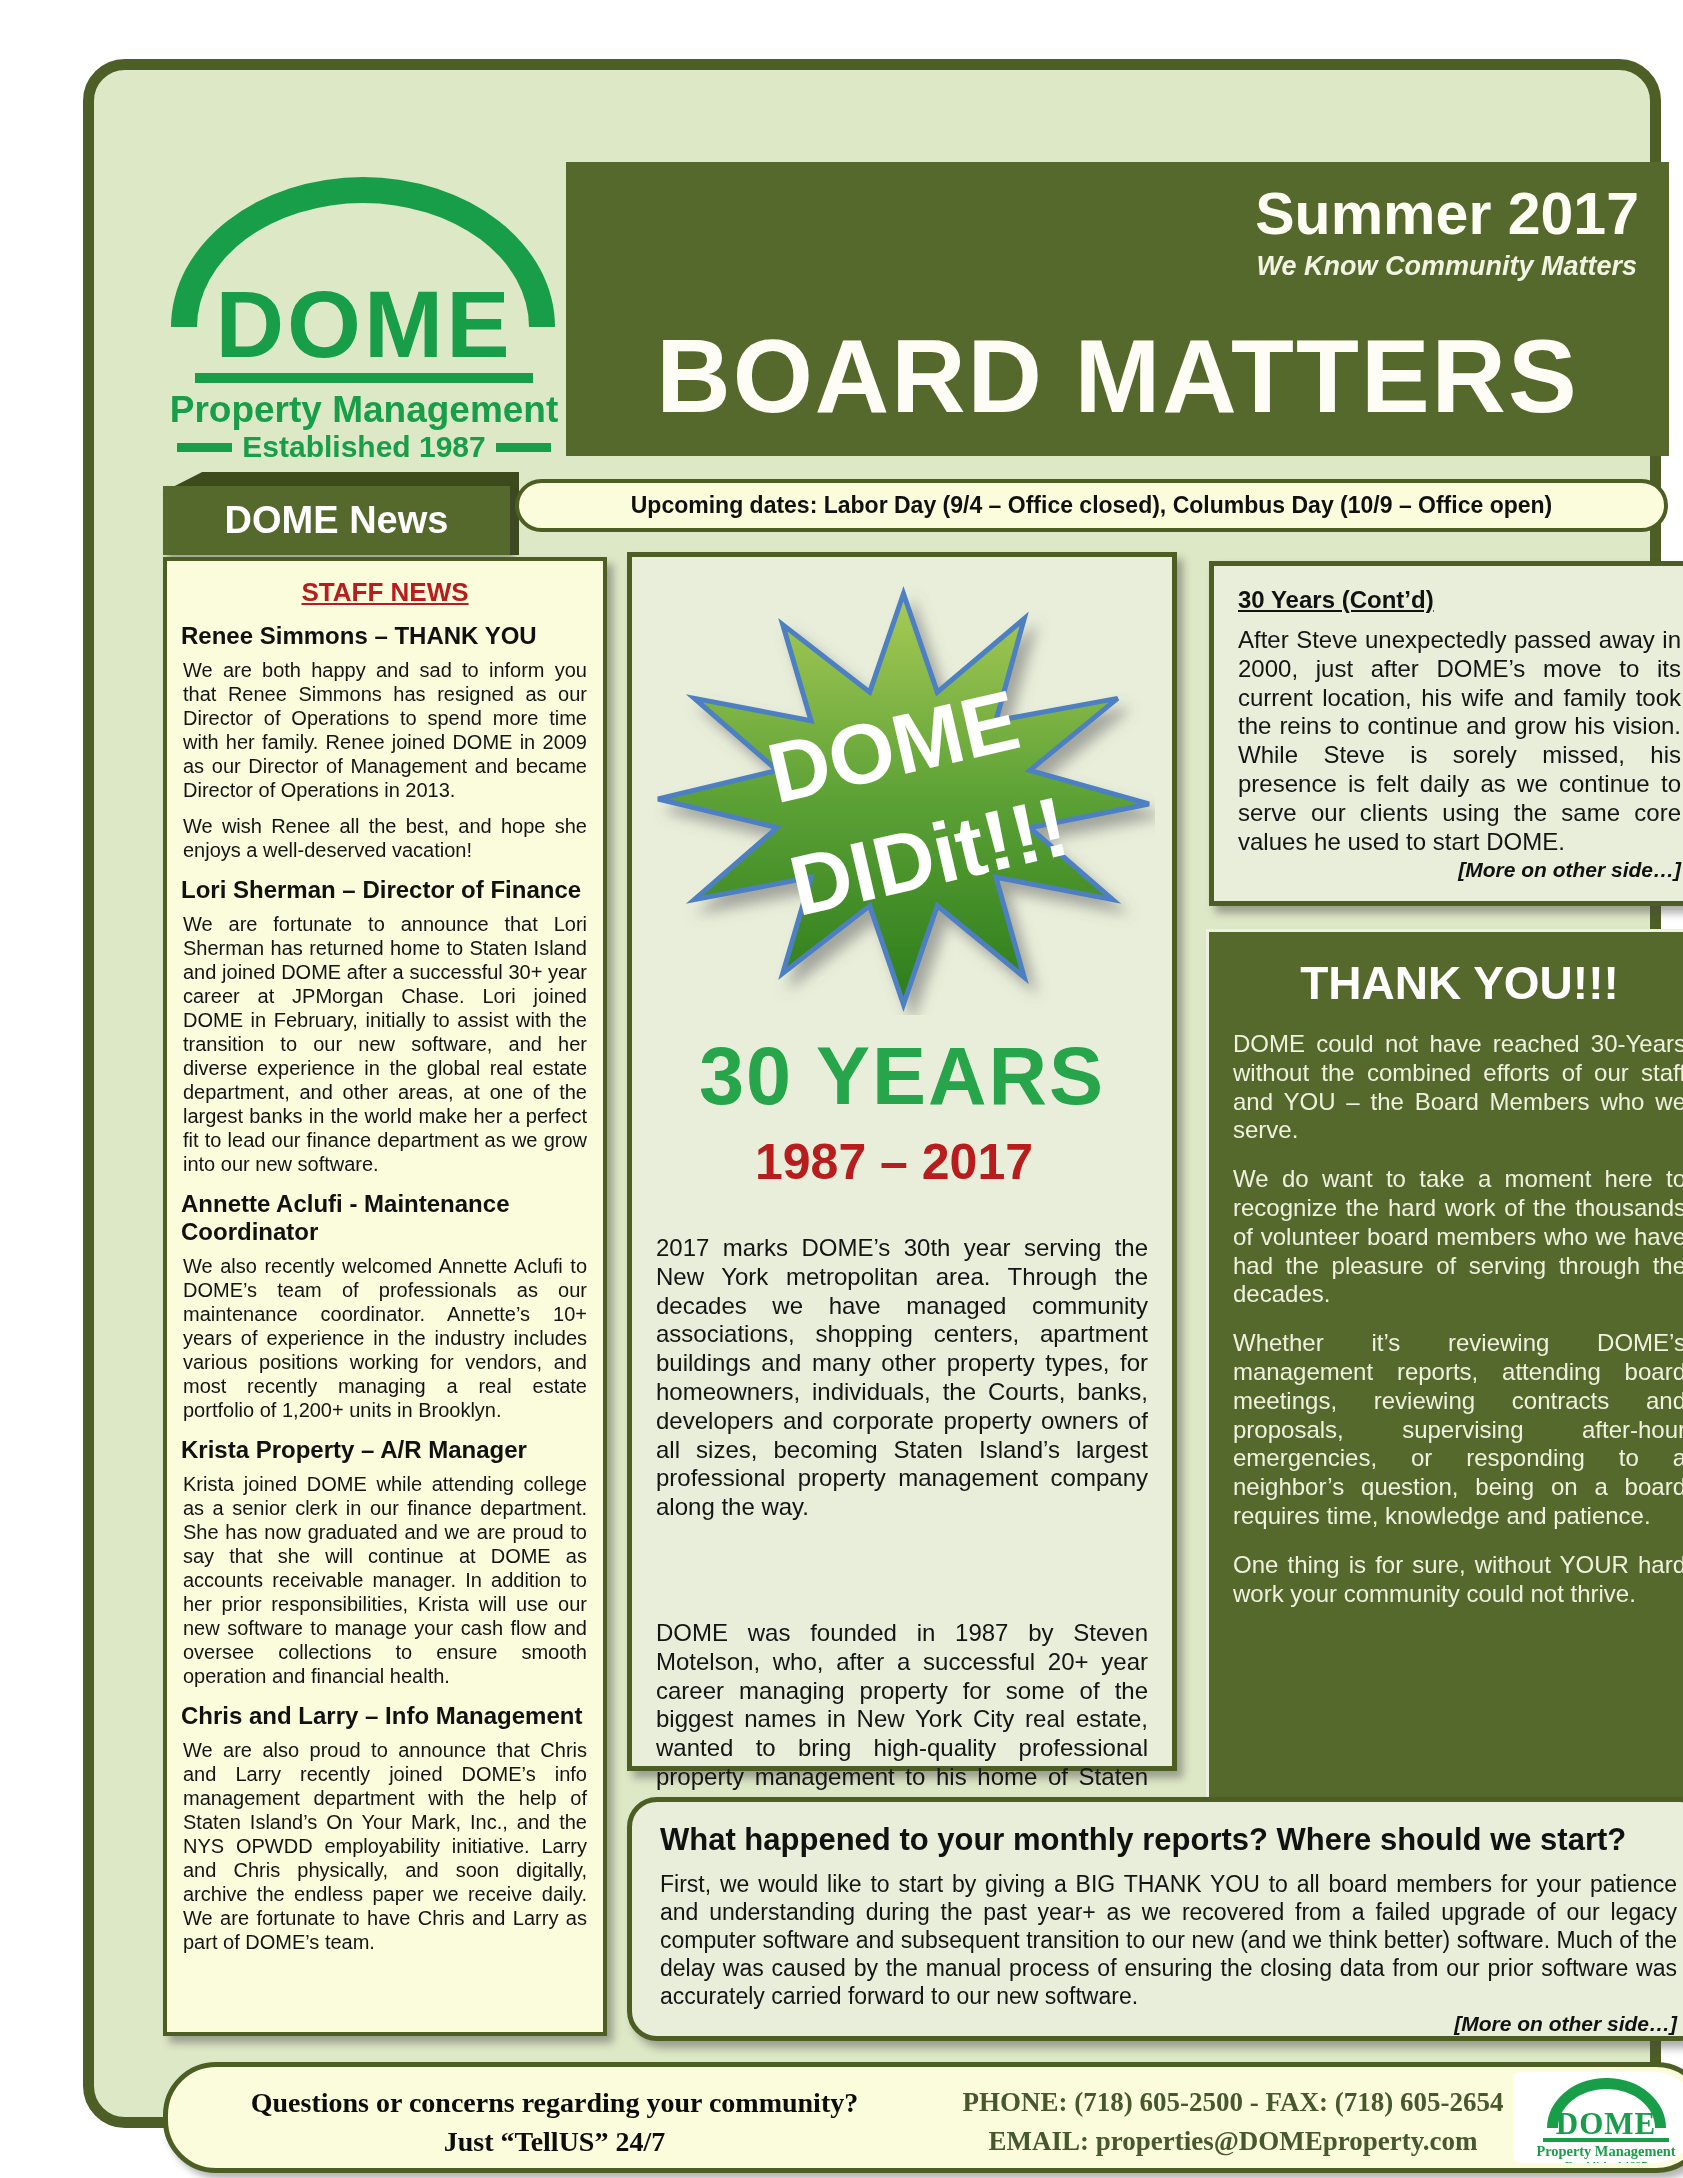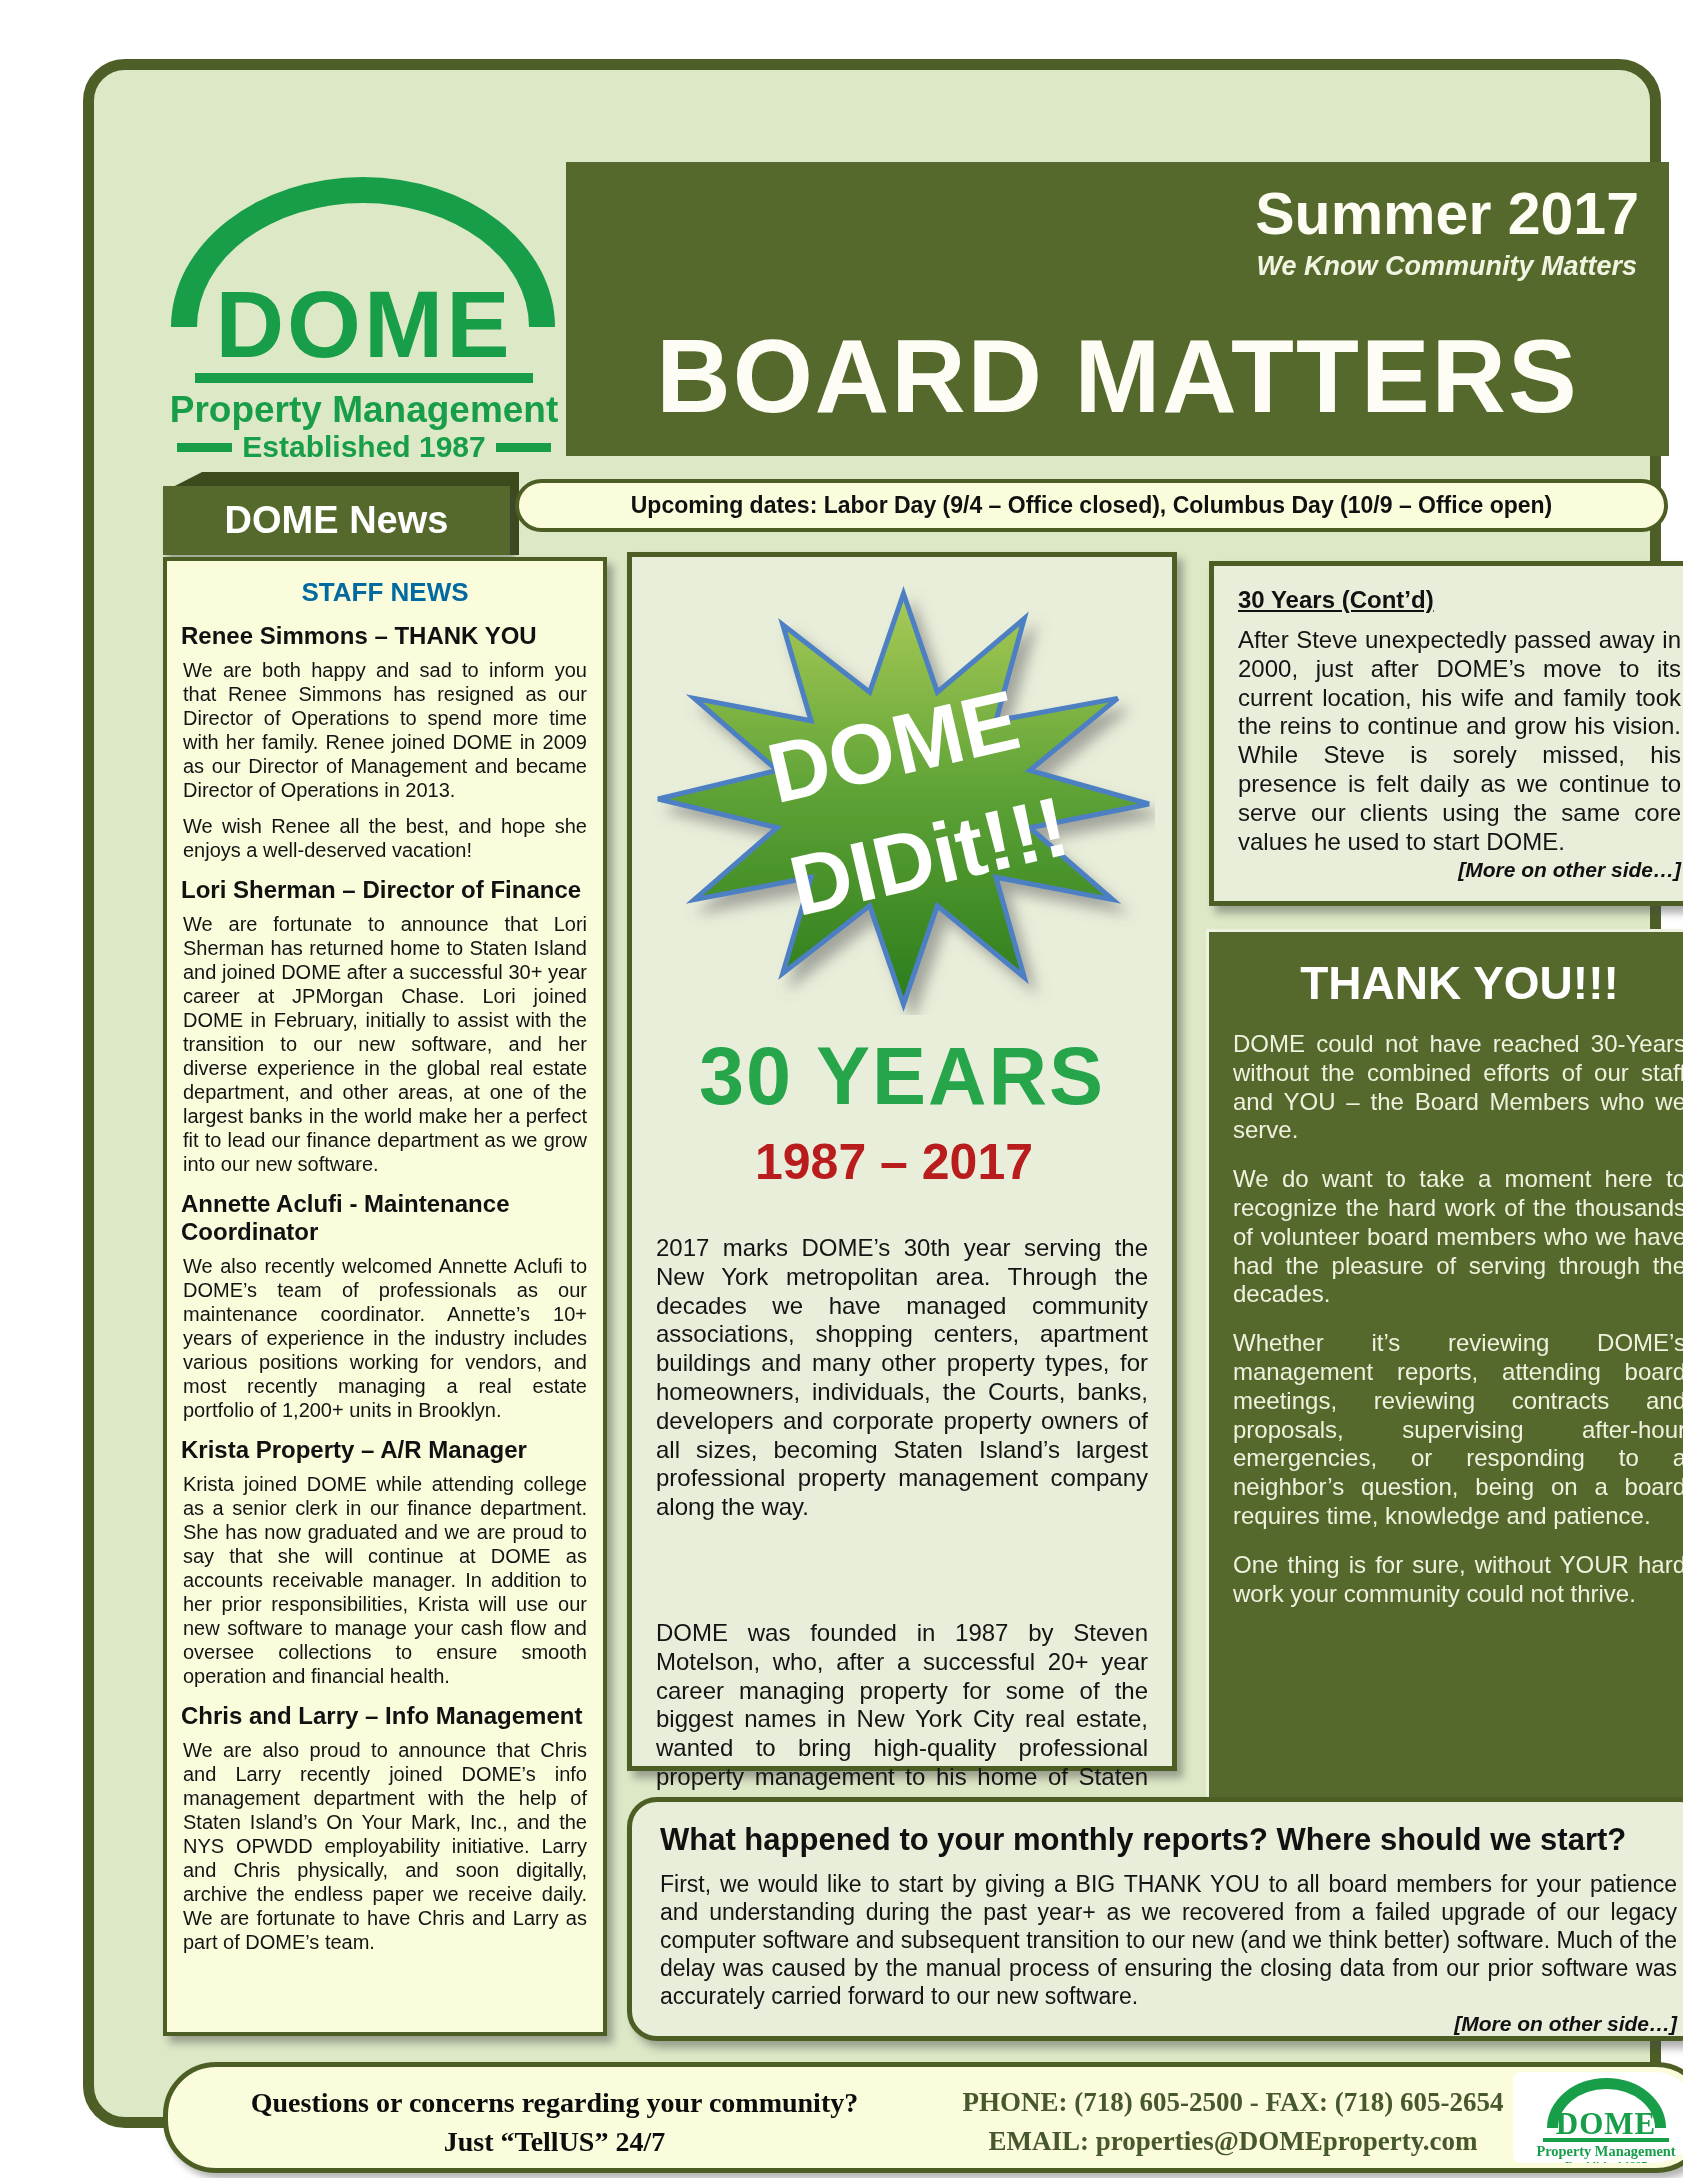--- a/index.html
+++ b/index.html
@@ -39,22 +39,22 @@
             box-shadow:4px 5px 6px rgba(70,70,70,.4);}
   .upcoming-pill{left:421px;top:409px;width:1153px;height:53px;background:#fafcdc;
                  border:4px solid #4c5e24;border-radius:28px;display:flex;align-items:center;
                  justify-content:center;font-size:23px;font-weight:bold;color:#101010;}
 
   
   .sagebox{background:#e9eeda;border:5px solid #4c5e24;box-shadow:6px 7px 8px rgba(70,70,70,.45);}
   .leftcol{left:69px;top:487px;width:444px;height:1479px;background:#fafcdc;
            border:4px solid #4c5e24;box-shadow:6px 7px 8px rgba(70,70,70,.45);
            padding:12px 14px;overflow:hidden;}
-  .staff-title{text-align:center;font-size:26px;font-weight:bold;
-               color:#0369a1;margin:4px 0 12px;}
+  .staff-title{text-align:center;font-size:26px;font-weight:bold;text-decoration:underline;
+               color:#b91c1c;margin:4px 0 12px;}
   .sec-h{font-size:24px;font-weight:bold;color:#111;margin:14px 0 8px;}
   .sec-p{font-size:20px;line-height:1.2;text-align:justify;color:#141414;margin:0 2px 12px;}
 
   .midcol{left:533px;top:482px;width:550px;height:1219px;padding:0;}
   .burst-wrap{position:absolute;left:20px;top:26px;width:503px;height:432px;}
   .feat-head{position:absolute;top:473px;left:0;right:0;text-align:center;color:#27a54b;
              font-size:81px;font-weight:bold;letter-spacing:2px;}
   .feat-sub{position:absolute;top:576px;left:0;right:16px;text-align:center;color:#b91c1c;
             font-size:50px;font-weight:bold;}
   .feat-p1{position:absolute;top:653px;left:24px;right:24px;}

